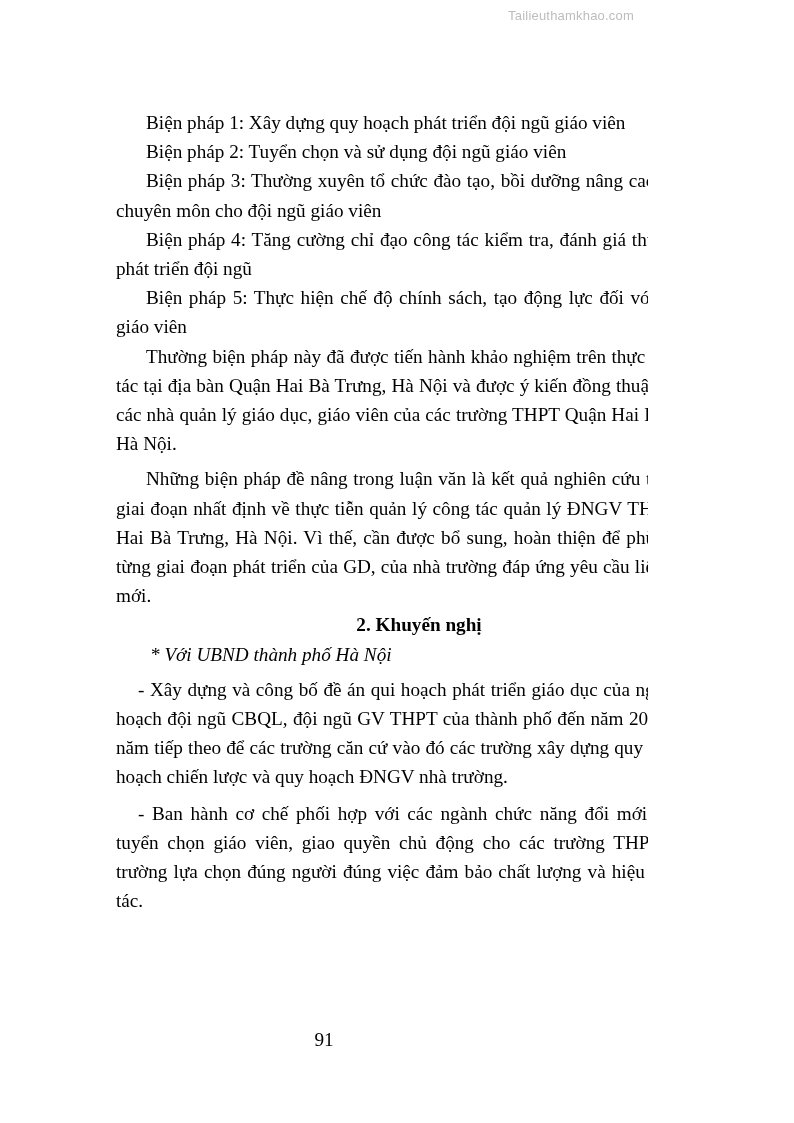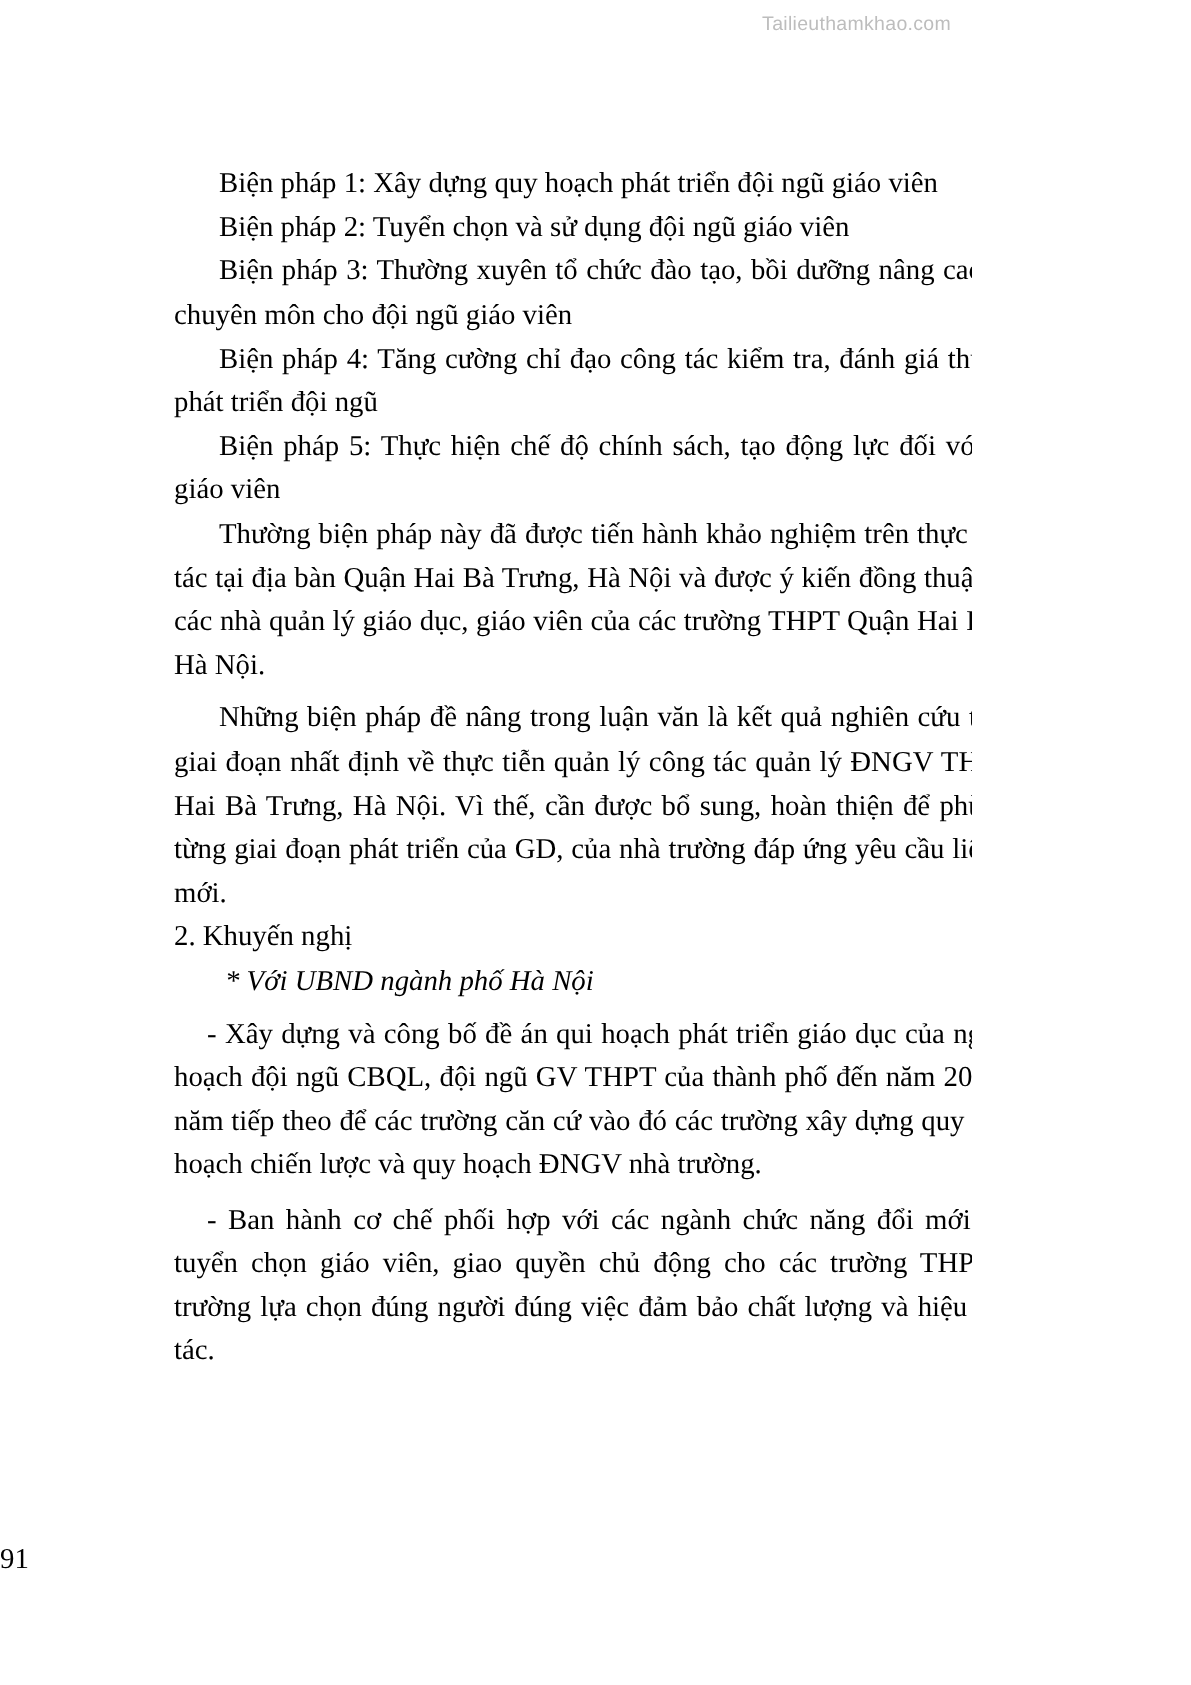--- a/index.html
+++ b/index.html
@@ -51,22 +51,22 @@
   .para.gap-before {
     margin-top: 6px;
   }
   .para.gap-before-lg {
     margin-top: 7px;
   }
   .heading-bold {
     margin: 0;
     font-size: 19.2px;
     line-height: 29.2px;
-    font-weight: normal;
-    text-align: left;
+    font-weight: bold;
+    text-align: center;
   }
   .heading-bold-italic {
     margin: 0;
     font-size: 19.2px;
     line-height: 29.2px;
     font-weight: bold;
     font-style: italic;
     text-align: left;
   }
   .sub-italic {
@@ -75,20 +75,21 @@
     line-height: 29.2px;
     font-style: italic;
     text-align: left;
     text-indent: 34px;
   }
   .page-number {
     position: absolute;
     left: 0;
     right: 0;
     top: 1028px;
+    text-align: center;
     font-size: 19.2px;
     line-height: 24px;
   }
 </style>
 </head>
 <body>
 
 <div class="page">
 
   <div class="watermark">Tailieuthamkhao.com</div>
@@ -105,21 +106,21 @@
 
     <p class="para indent">Biện pháp 5: Thực hiện chế độ chính sách, tạo động lực đối với đội ngũ giáo viên</p>
 
     <p class="para indent">Thường biện pháp này đã được tiến hành khảo nghiệm trên thực tiễn công tác tại địa bàn Quận Hai Bà Trưng, Hà Nội và được ý kiến đồng thuận cao của các nhà quản lý giáo dục, giáo viên của các trường THPT Quận Hai Bà Trưng, Hà Nội.</p>
 
     <p class="para indent gap-before">Những biện pháp đề nâng trong luận văn là kết quả nghiên cứu trong một giai đoạn nhất định về thực tiễn quản lý công tác quản lý ĐNGV THPT Quận Hai Bà Trưng, Hà Nội. Vì thế, cần được bổ sung, hoàn thiện để phù hợp với từng giai đoạn phát triển của GD, của nhà trường đáp ứng yêu cầu liên tục đổi mới.</p>
 
     <p class="heading-bold">2. Khuyến nghị</p>
 
 
-    <p class="sub-italic">* Với UBND ngành phố Hà Nội</p>
+    <p class="sub-italic">* Với UBND thành phố Hà Nội</p>
 
     <p class="para indent-small gap-before">- Xây dựng và công bố đề án qui hoạch phát triển giáo dục của ngành; quy hoạch đội ngũ CBQL, đội ngũ GV THPT của thành phố đến năm 2015 và các năm tiếp theo để các trường căn cứ vào đó các trường xây dựng quy hoạch, kế hoạch chiến lược và quy hoạch ĐNGV nhà trường.</p>
 
     <p class="para indent-small gap-before-lg">- Ban hành cơ chế phối hợp với các ngành chức năng đổi mới công tác tuyển chọn giáo viên, giao quyền chủ động cho các trường THPT để các trường lựa chọn đúng người đúng việc đảm bảo chất lượng và hiệu quả công tác.</p>
 
   </div>
 
   <div class="page-number">91</div>
 
 </div>

